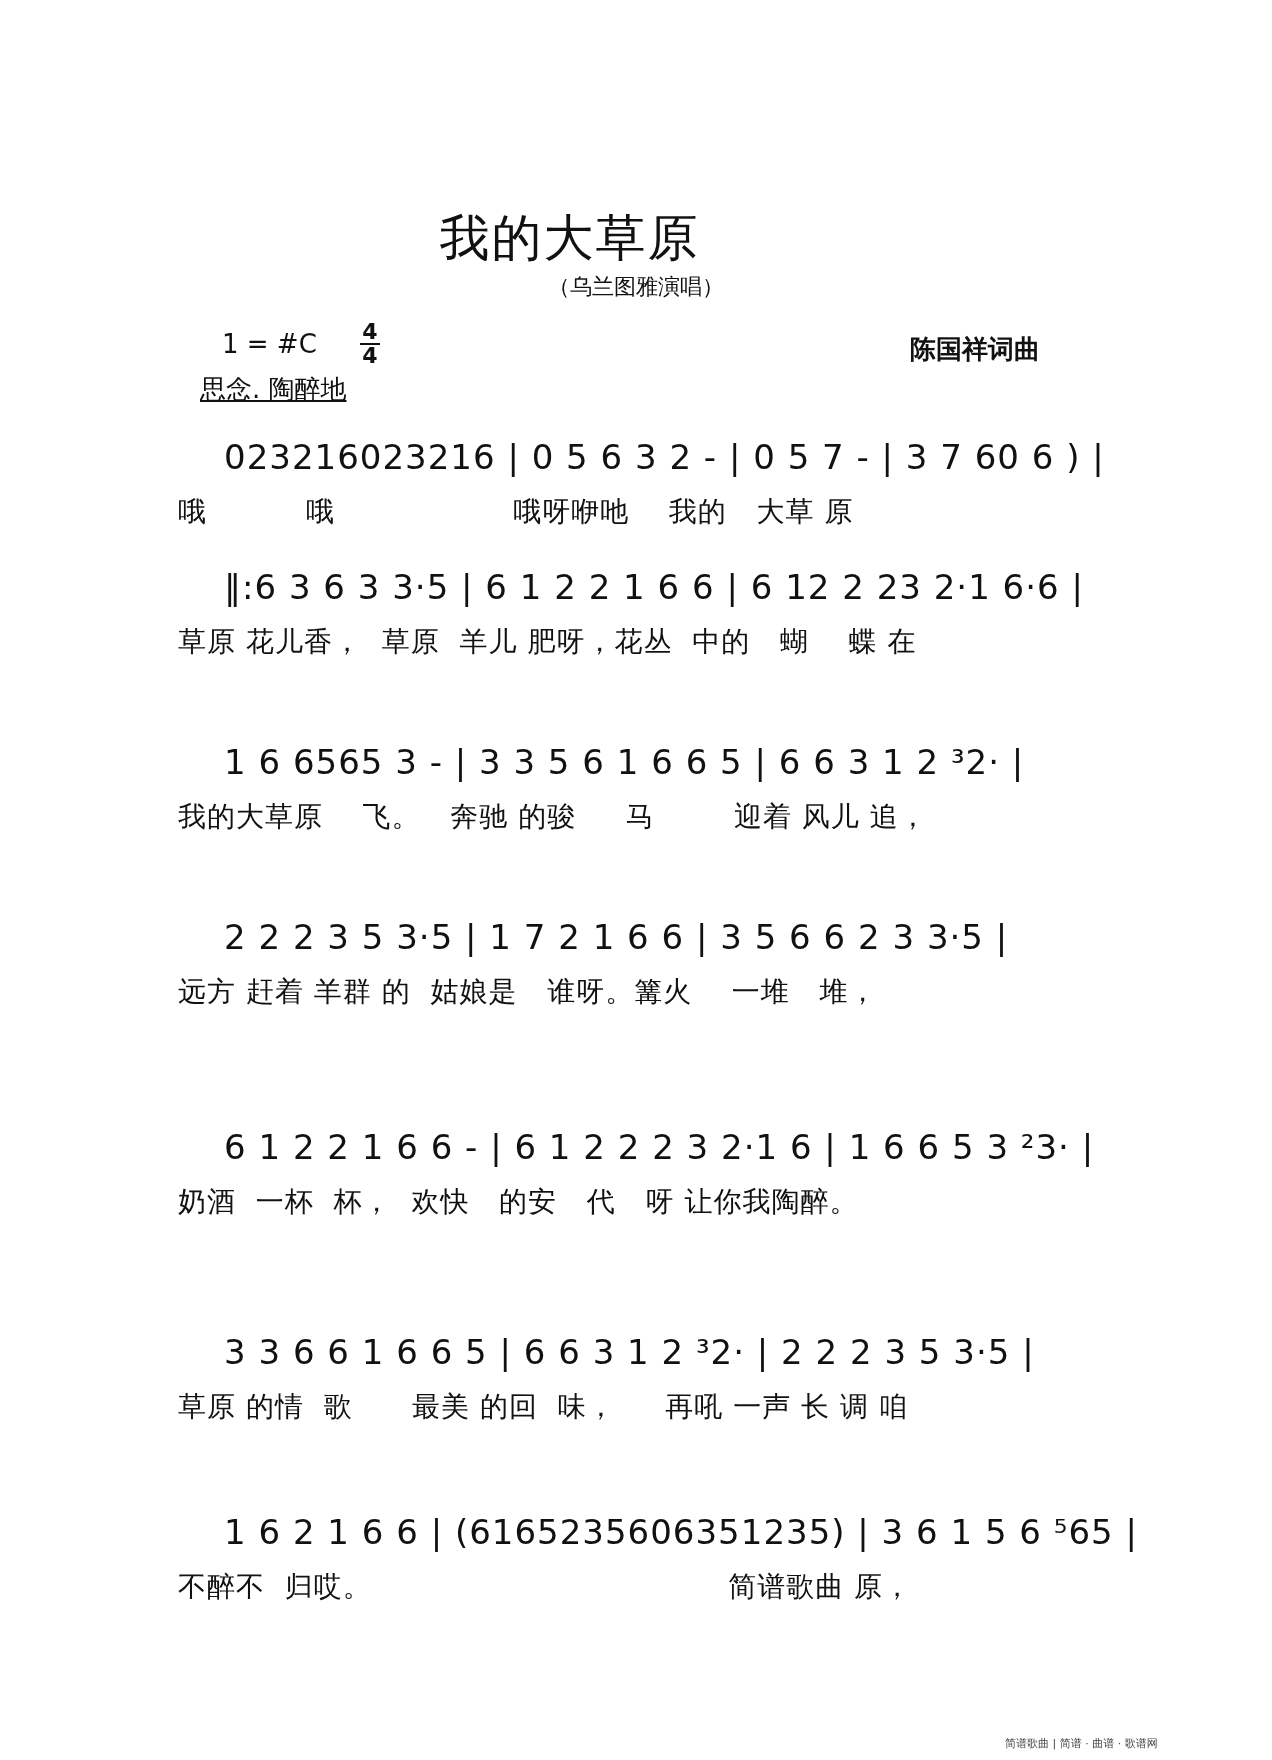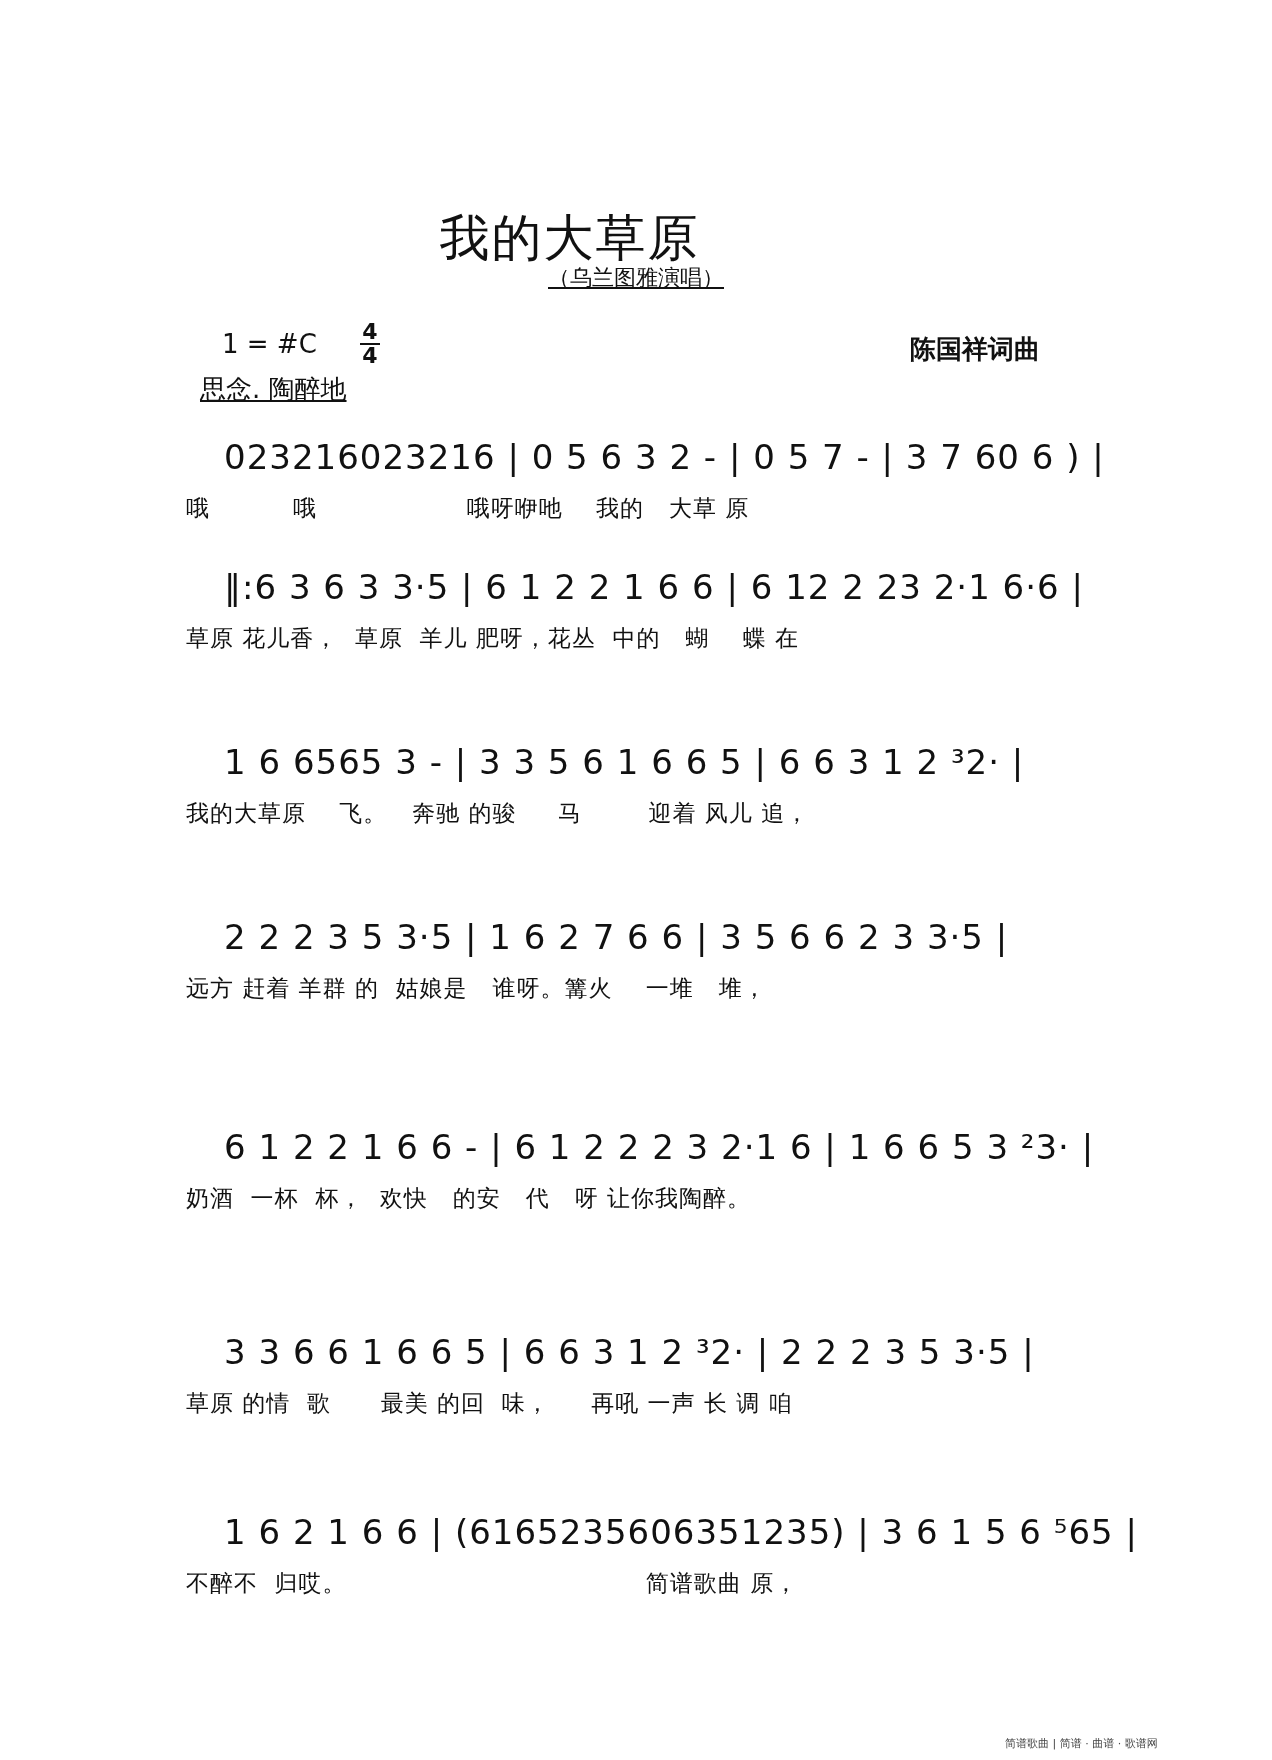--- a/index.html
+++ b/index.html
@@ -1,32 +1,32 @@
 <!DOCTYPE html>
 <html><head>
 <meta charset="utf-8">
 <style>
   html, body { margin: 0; padding: 0; background: #ffffff; }
   body { width: 1272px; height: 1760px; position: relative; overflow: hidden;
          font-family: "DejaVu Sans", "Liberation Sans", sans-serif; color: #111; }
   .title { position: absolute; left: 0; width: 1139px; top: 205px; text-align: center;
            font-size: 50px; font-weight: normal; letter-spacing: 2px; }
-  .subtitle { position: absolute; left: 0; width: 1272px; top: 263px; text-align: center;
-              font-size: 22px; text-decoration: underline; }
+  .subtitle { position: absolute; left: 0; width: 1272px; top: 272px; text-align: center;
+              font-size: 22px; }
   .key { position: absolute; left: 222px; top: 322px; font-size: 26px; display: flex; align-items: center; gap: 31px; }
   .key .frac { display: inline-flex; flex-direction: column; align-items: center; margin-left: 12px;
                font-size: 22px; font-weight: bold; line-height: 20px; }
   .key .frac .bar { width: 20px; height: 2px; background: #111; margin: 1px 0; }
   .author { position: absolute; left: 910px; top: 332px; font-size: 26px; font-weight: bold; }
   .mood { position: absolute; left: 200px; top: 372px; font-size: 26px; text-decoration: underline; }
 
   .line { position: absolute; left: 178px; width: 920px; }
   .notes { position: absolute; left: 0; top: 0; height: 44px; width: 920px; white-space: nowrap;
            font-size: 34px; letter-spacing: 1px; line-height: 44px; margin-left: 46px; }
-  .lyrics { position: absolute; left: 8px; top: 58px; white-space: pre; font-size: 23px; letter-spacing: 1px; text-align: right; }
+  .lyrics { position: absolute; left: 0; top: 58px; white-space: pre; font-size: 28px; letter-spacing: 1px; text-align: right; }
   .footer { position: absolute; left: 1005px; top: 1736px; font-size: 11px; color: #444; white-space: nowrap; }
 </style>
 </head>
 <body>
 
 <div class="title">我的大草原</div>
 <div class="subtitle">（乌兰图雅演唱）</div>
 
 <div class="key">
   <span>1 = #C</span>
@@ -48,21 +48,21 @@
   <div class="notes">‖:6 3 6 3 3·5 | 6 1 2 2 1 6 6 | 6 12 2 23 2·1 6·6 |</div>
   <div class="lyrics">草原 花儿香，  草原  羊儿 肥呀，花丛  中的   蝴    蝶 在</div>
 </div>
 
 <div class="line" style="top:740px;">
   <div class="notes">1 6 6565 3 - | 3 3 5 6 1 6 6 5 | 6 6 3 1 2 ³2· |</div>
   <div class="lyrics">我的大草原    飞。   奔驰 的骏     马        迎着 风儿 追，</div>
 </div>
 
 <div class="line" style="top:915px;">
-  <div class="notes">2 2 2 3 5 3·5 | 1 6 2 7 6 6 | 3 5 6 6 2 3 3·5 |</div>
+  <div class="notes">2 2 2 3 5 3·5 | 1 7 2 1 6 6 | 3 5 6 6 2 3 3·5 |</div>
   <div class="lyrics">远方 赶着 羊群 的  姑娘是   谁呀。篝火    一堆   堆，</div>
 </div>
 
 <div class="line" style="top:1125px;">
   <div class="notes">6 1 2 2 1 6 6 - | 6 1 2 2 2 3 2·1 6 | 1 6 6 5 3 ²3· |</div>
   <div class="lyrics">奶酒  一杯  杯，  欢快   的安   代   呀 让你我陶醉。</div>
 </div>
 
 <div class="line" style="top:1330px;">
   <div class="notes">3 3 6 6 1 6 6 5 | 6 6 3 1 2 ³2· | 2 2 2 3 5 3·5 |</div>

